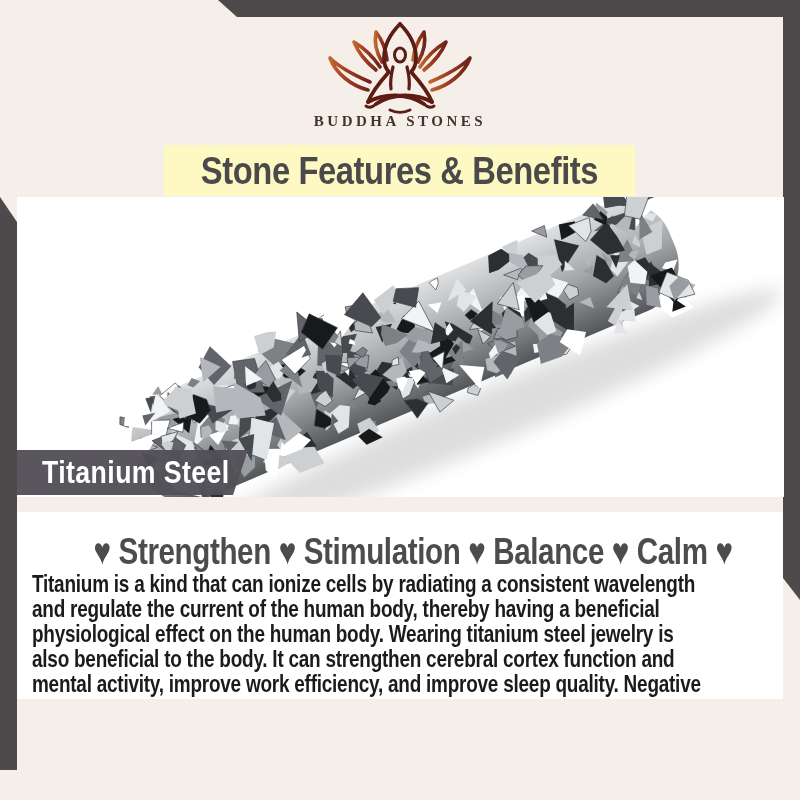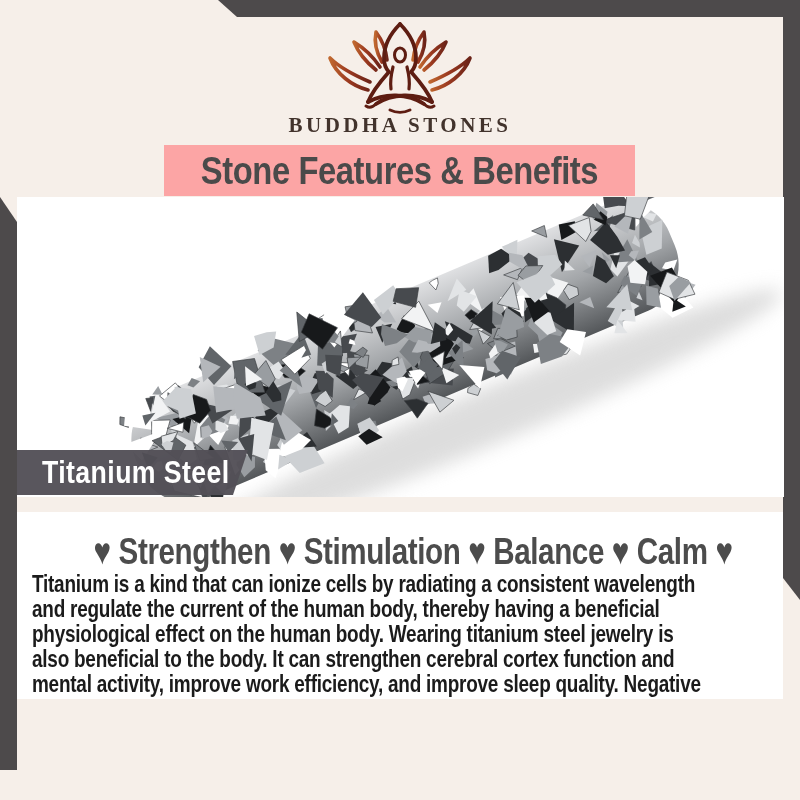--- a/index.html
+++ b/index.html
@@ -13,27 +13,27 @@
   .ribbon-top{left:218px;top:0;width:582px;height:17px;
     clip-path:polygon(0 0,100% 0,100% 100%,19px 100%);}
   .ribbon-right{left:783px;top:0;width:17px;height:600px;
     clip-path:polygon(0 0,100% 0,100% 100%,0 578px);}
   .ribbon-left{left:0;top:197px;width:17px;height:573px;
     clip-path:polygon(0 0,100% 25px,100% 100%,0 100%);}
   
   .logo{position:absolute;left:320px;top:20px;width:160px;height:100px;}
   .brand-name{
     position:absolute;left:0;top:113px;width:800px;text-align:center;
-    font-family:"Liberation Serif",serif;font-size:21px;font-weight:600;
+    font-family:"Liberation Serif",serif;font-size:15px;font-weight:600;
     letter-spacing:3.5px;color:#42332c;
   }
   
   .title-band{
     position:absolute;left:164px;top:145px;width:471px;height:51px;
-    background:#fca5a5;display:flex;align-items:center;justify-content:center;
+    background:#fef9c3;display:flex;align-items:center;justify-content:center;
   }
   .title-band .title{
     font-size:39px;font-weight:bold;color:#4a4a4a;white-space:nowrap;
     transform:scaleX(.84);letter-spacing:-.5px;
   }
   
   .photo-panel{
     position:absolute;left:17px;top:197px;width:767px;height:300px;
     background:#ffffff;overflow:hidden;
   }

